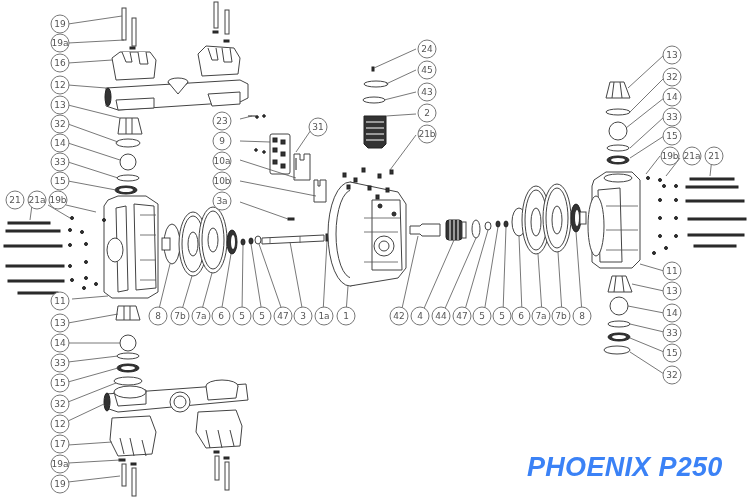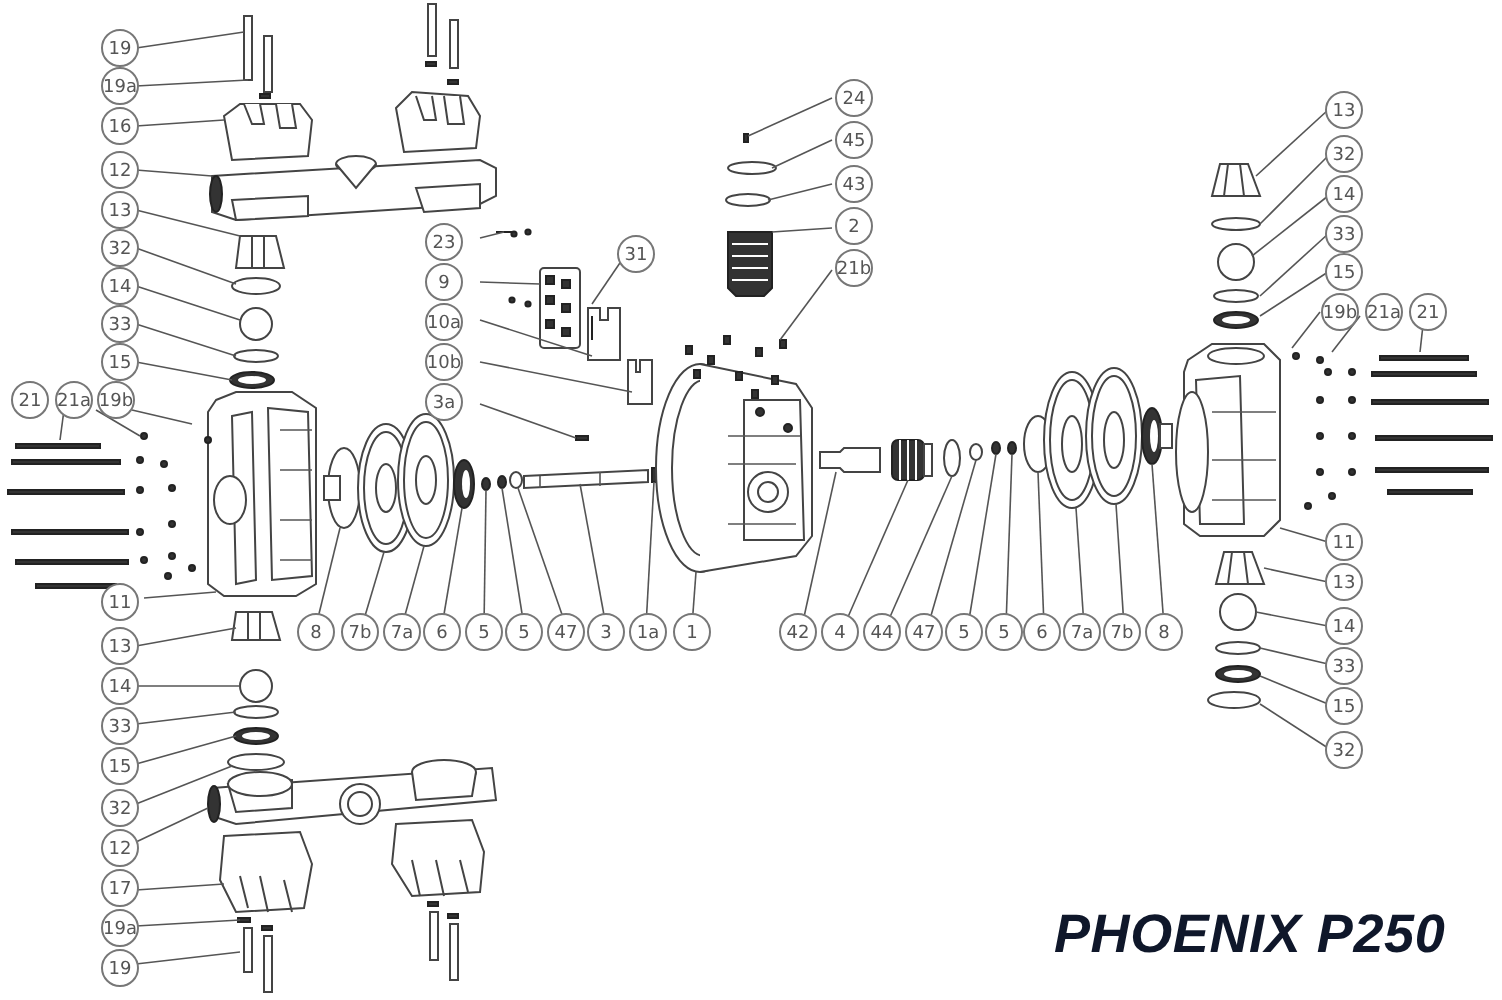--- a/index.html
+++ b/index.html
@@ -1,18 +1,18 @@
 <!DOCTYPE html>
 <html><head>
 <meta charset="utf-8">
 <style>
   html, body { margin:0; padding:0; background:#ffffff; }
   body { width:751px; height:500px; position:relative; overflow:hidden; font-family:"DejaVu Sans", sans-serif; }
   #canvas { position:absolute; left:0; top:0; width:751px; height:500px; }
-  .title { position:absolute; left:527px; top:452px; font-family:"Liberation Sans", sans-serif; font-weight:bold; font-style:italic; font-size:27px; color:#0f172a; letter-spacing:0.3px; white-space:nowrap; }
+  .title { position:absolute; left:527px; top:452px; font-family:"Liberation Sans", sans-serif; font-weight:bold; font-style:italic; font-size:27px; color:#3b82f6; letter-spacing:0.3px; white-space:nowrap; }
   .callout-text { font-family:"DejaVu Sans", sans-serif; font-size:9px; fill:#555; }
   .part { fill:#fff; stroke:#444; stroke-width:1; }
   .part-dark { fill:#333; stroke:#222; stroke-width:1; }
   .ldr { stroke:#555; stroke-width:0.8; fill:none; }
   .bubble { fill:#fff; stroke:#777; stroke-width:1; }
 </style>
 </head>
 <body>
 
 <svg id="canvas" viewBox="0 0 751 500" xmlns="http://www.w3.org/2000/svg">

